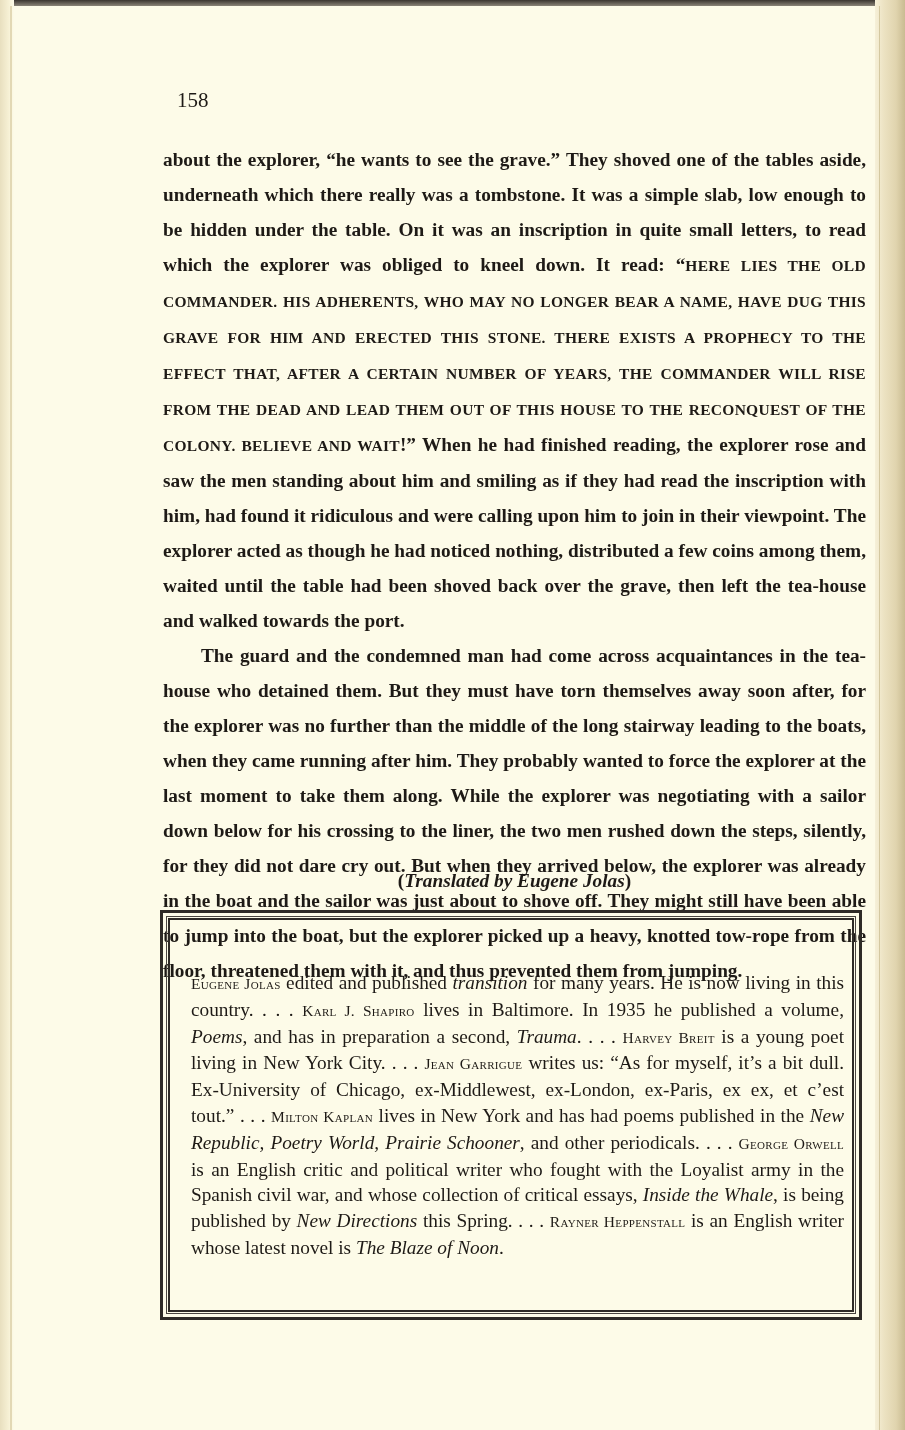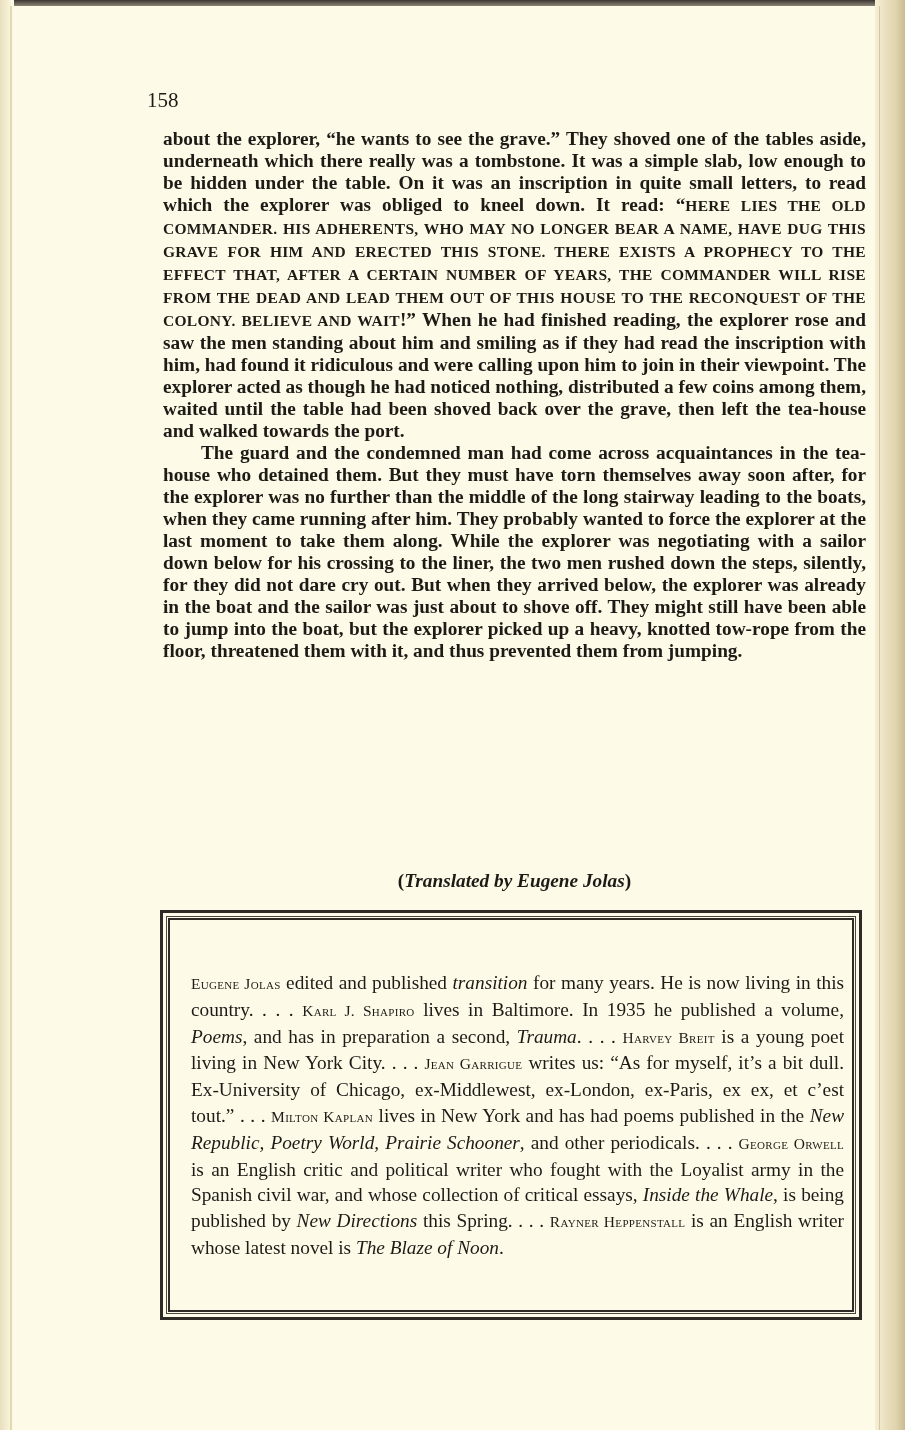--- a/index.html
+++ b/index.html
@@ -12,27 +12,27 @@
   }
   .top-edge { position: absolute; left: 0; top: 0; width: 905px; height: 6px;
     background: linear-gradient(#3a3530, #8a8478); }
   .left-edge { position: absolute; left: 0; top: 0; width: 14px; height: 1430px;
     background: linear-gradient(90deg, #e8dfbf, #f6f0d4 60%, #fdfbe8); }
   .left-edge::after { content: ""; position: absolute; left: 10px; top: 6px; width: 2px; height: 1424px; background: #e2d8b4; }
   .right-edge { position: absolute; right: 0; top: 0; width: 30px; height: 1430px;
     background: linear-gradient(90deg, #f6f0d8, #ece2c2 30%, #e0d4ae 70%, #c9bb92); }
   .right-edge::before { content: ""; position: absolute; left: 4px; top: 6px; width: 1px; height: 1424px; background: #d4c8a0; }
 
-  .header { position: absolute; top: 88px; left: 147px; width: 703px; height: 30px; }
+  .header { position: absolute; top: 88px; left: 177px; width: 703px; height: 30px; }
   .page-number { position: absolute; left: 0; top: 0; font-size: 21px; }
   .running-title { position: absolute; left: 0; right: 0; top: 0; text-align: center;
     font-style: italic; font-weight: bold; font-size: 20px; letter-spacing: 0.5px; }
 
-  .body-text { position: absolute; left: 163px; top: 128px; width: 703px;
-    font-size: 19.3px; line-height: 22px; text-align: justify; font-weight: bold; }
+  .body-text { position: absolute; left: 163px; top: 142px; width: 703px;
+    font-size: 19.3px; line-height: 35px; text-align: justify; font-weight: bold; }
   .body-text p { margin: 0; }
   .body-text p.indent { text-indent: 38px; }
   .sc { font-variant: small-caps; font-size: 15.5px; letter-spacing: 0.3px; }
   .credit { position: absolute; left: 163px; top: 870px; width: 703px; text-align: center;
     font-size: 19.3px; font-weight: bold; }
   .credit em { font-style: italic; }
 
   .box-outer { position: absolute; left: 160px; top: 910px; width: 702px; height: 410px;
     border: 3px solid #2e2a26; box-sizing: border-box; }
   .box-mid { position: absolute; left: 3px; top: 3px; right: 3px; bottom: 3px;

